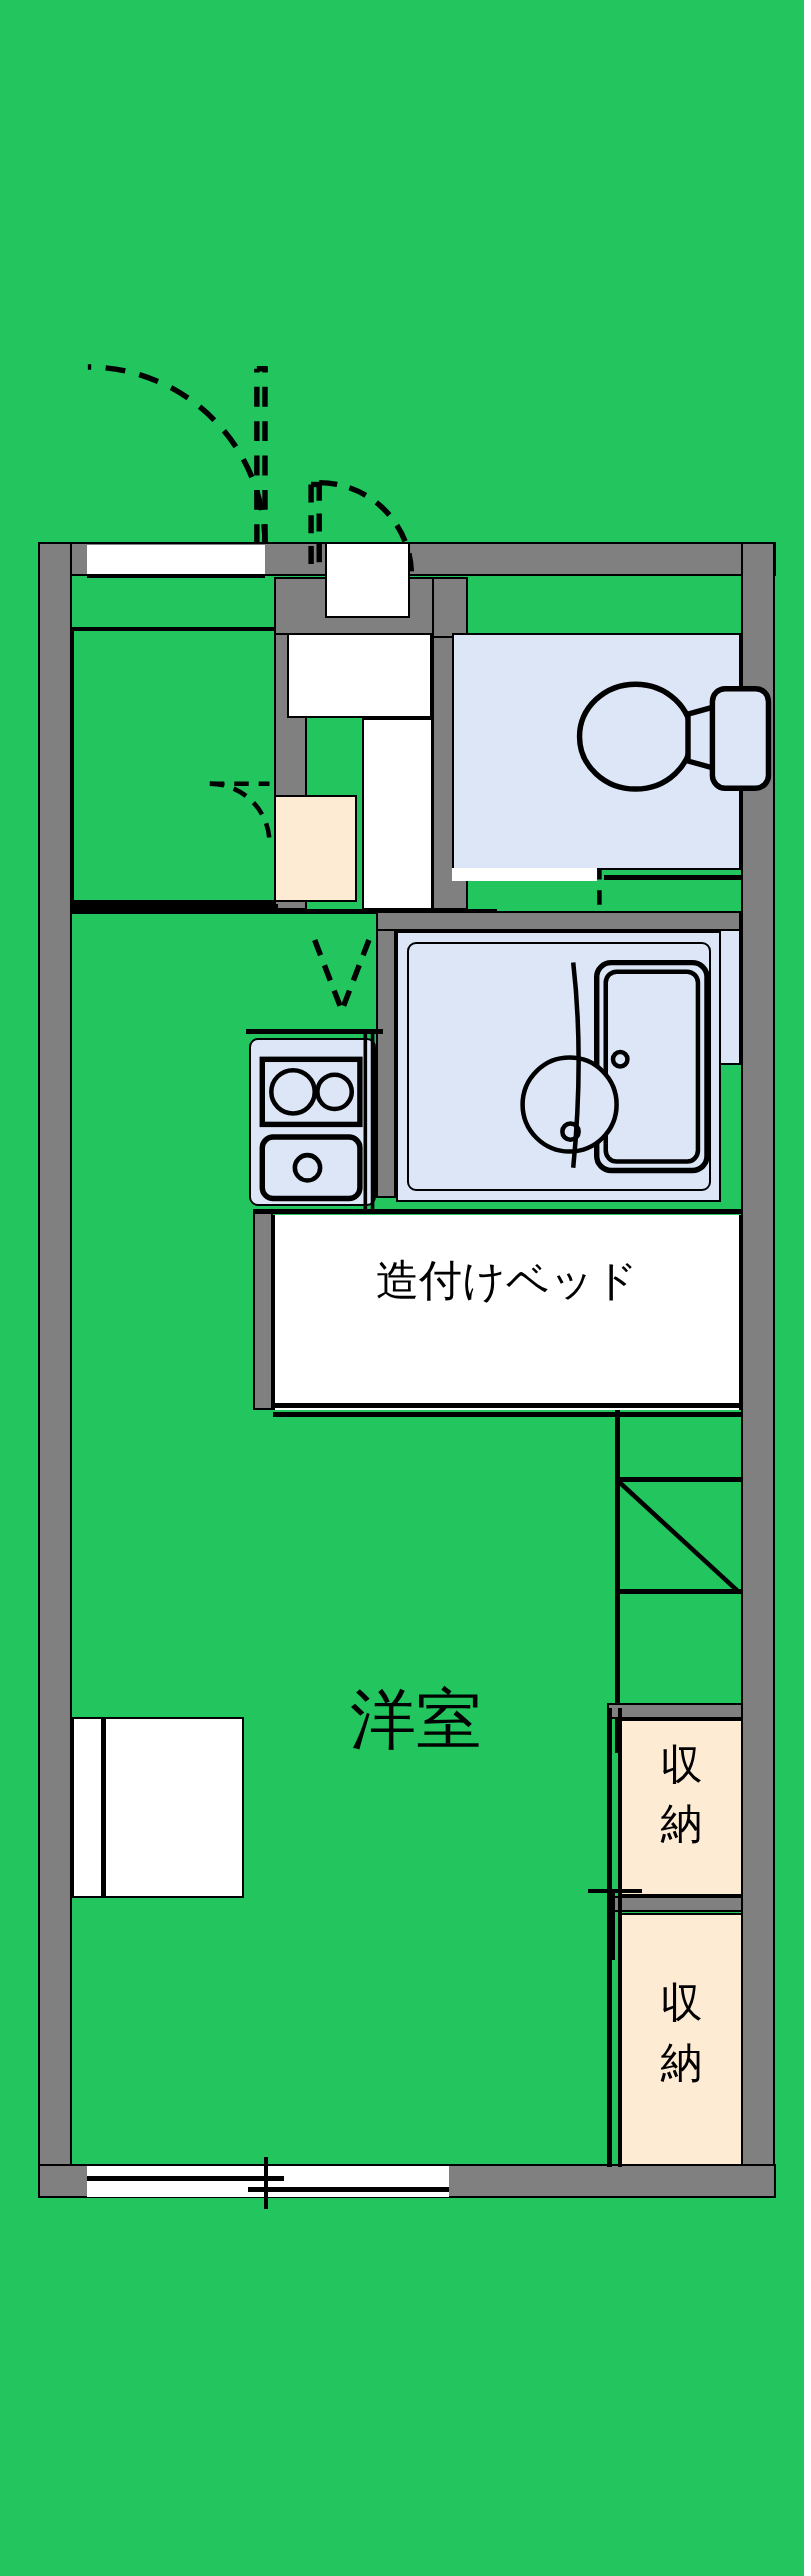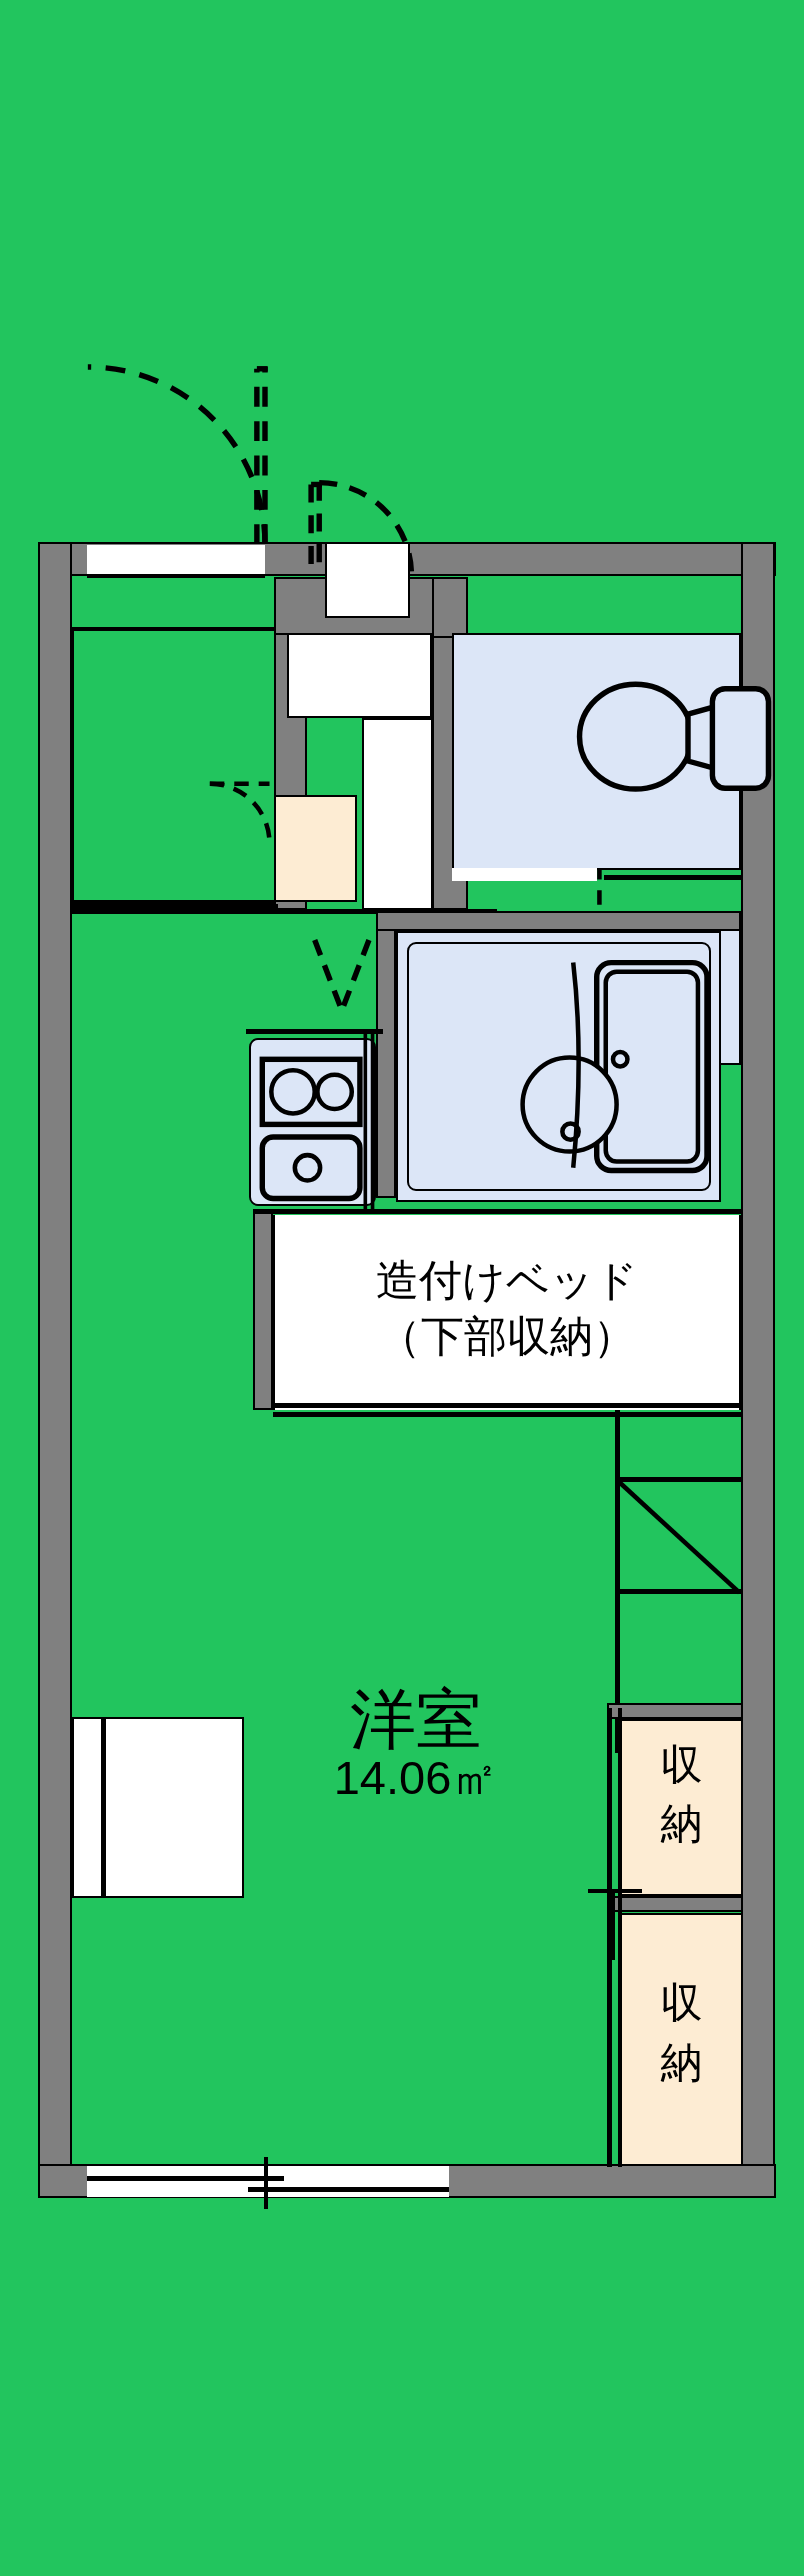--- a/index.html
+++ b/index.html
@@ -157,24 +157,22 @@
     <line x1="412" y1="1144" x2="412" y2="1338" stroke="#000" stroke-width="4"></line>
   </svg>
 
   <div class="wall" style="left:253px; top:1209px; width:20px; height:201px;"></div>
   <div class="line" style="left:253px; top:1209px; width:488px; height:5.4px;"></div>
   <div class="thin" style="left:273px; top:1215px; width:468px; height:195px; background:#fff; border-width:0 2.7px 0 2.7px;"></div>
   <div class="line" style="left:273px; top:1403px; width:470px; height:5.4px;"></div>
   <div class="line" style="left:273px; top:1412px; width:470px; height:5.4px;"></div>
 
   <div class="lbl" style="left:273px; top:1256px; width:468px; font-size:43px;">造付けベッド</div>
-  <div class="lbl" style="left:273px; top:1312px; width:468px; font-size:43px;">（下部収納）</div>
 
   <div class="lbl" style="left:226px; top:1683px; width:380px; font-size:66px;">洋室</div>
-  <div class="lbl" style="left:226px; top:1752px; width:380px; font-size:47px;">14.06㎡</div>
 
   <div class="thin" style="left:72px; top:1717px; width:172px; height:181px; background:#fff;"></div>
   <div class="line" style="left:101px; top:1717px; width:4.5px; height:181px;"></div>
 
   <div class="line" style="left:615px; top:1410px; width:5.4px; height:343px;"></div>
   <div class="line" style="left:615px; top:1477px; width:128px; height:4.5px;"></div>
   <div class="line" style="left:615px; top:1589px; width:128px; height:5.4px;"></div>
 
   <div class="wall" style="left:607px; top:1703px; width:136px; height:16.3px;"></div>
   <div class="fillbeige" style="left:620px; top:1719px; width:123px; height:177px;"></div>

